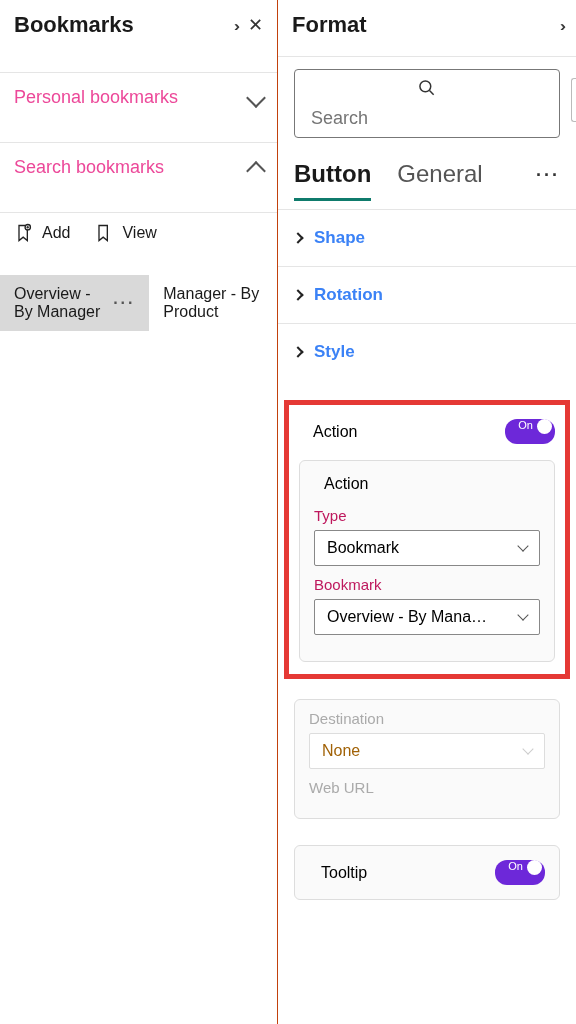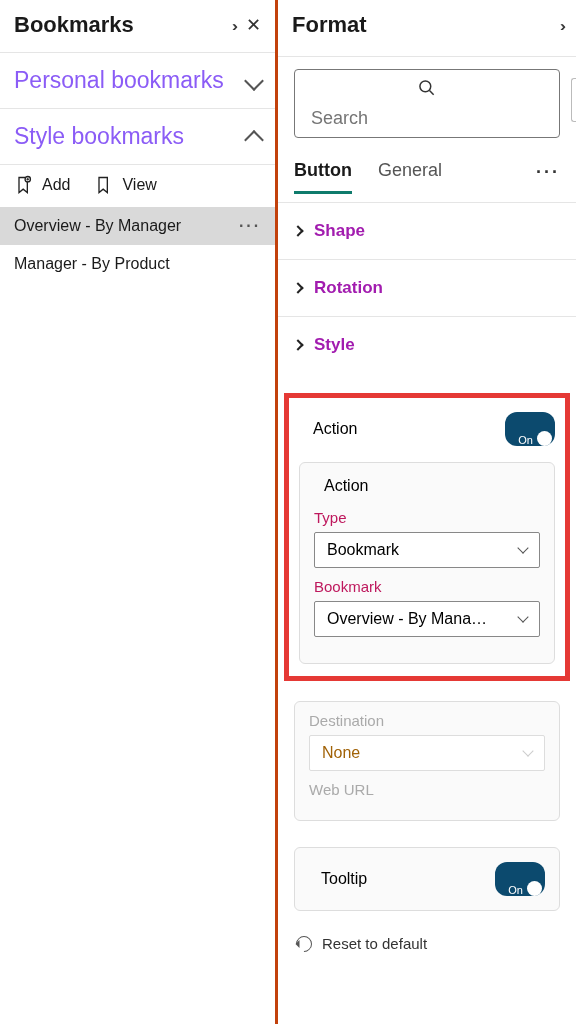--- a/index.html
+++ b/index.html
@@ -1,69 +1,69 @@
 <!DOCTYPE html>
 <html><head>
 <meta charset="utf-8">
 <style>
 * { box-sizing: border-box; margin: 0; padding: 0; font-family: "Segoe UI", -apple-system, sans-serif; }
 body { width: 576px; height: 1024px; display: flex; background: #fff; overflow: hidden; }
-.panel-left { width: 278px; border-right: 3px solid #c2410c; display: flex; flex-direction: column; }
+.panel-left { width: 278px; border-right: 1px solid #c2410c; display: flex; flex-direction: column; gap: 20px; }
 .panel-right { flex: 1; display: flex; flex-direction: column; position: relative; }
 
 
 .pane-header { display: flex; align-items: center; justify-content: space-between; padding: 12px 14px 14px 14px; }
 .pane-title { font-size: 22px; font-weight: 600; color: #1a1a1a; }
 .pane-actions { display: flex; gap: 12px; align-items: center; }
 .chevrons { font-size: 15px; color: #333; letter-spacing: -4px; cursor: pointer; }
 .close-x { font-size: 18px; color: #333; cursor: pointer; font-weight: 300; }
 
 
 .section-row { display: flex; align-items: center; justify-content: space-between; padding: 14px 14px; border-top: 1px solid #e5e5e5; cursor: pointer; }
-.section-row .label { font-size: 23px; color: #8b5cf6; }
+.section-row .label { font-size: 18px; color: #ec4899; }
 .chev { width: 14px; height: 14px; border-right: 2px solid #555; border-bottom: 2px solid #555; transform: rotate(45deg); display: inline-block; }
 .chev.up { transform: rotate(-135deg); margin-top: 6px; }
 
 
 .toolbar { display: flex; gap: 24px; padding: 10px 14px 12px; border-top: 1px solid #e5e5e5; }
 .tool { display: flex; align-items: center; gap: 8px; cursor: pointer; color: #1a1a1a; font-size: 16px; }
 .tool svg { width: 20px; height: 20px; }
 
 
-.bm-list { display: flex; flex-direction: column; }
+.bm-list { display: flex; flex-direction: row; }
 .bm-item { display: flex; align-items: center; justify-content: space-between; padding: 10px 14px; font-size: 16px; color: #1a1a1a; cursor: pointer; }
 .bm-item.selected { background: #d9d9d9; }
 .dots { color: #555; letter-spacing: 2px; font-weight: bold; cursor: pointer; }
 
 
 .search-wrap { padding: 12px 16px 6px; }
 .search { display: flex; align-items: center; border: 1px solid #777; border-radius: 4px; padding: 8px 10px; gap: 10px; flex-direction: column; }
 .search input { border: none; outline: none; font-size: 18px; flex: 1; color: #333; background: transparent; }
 .search svg { width: 20px; height: 20px; flex-shrink: 0; }
 
 
 .tabs { display: flex; align-items: center; padding: 16px 16px 0; gap: 26px; }
-.tab { font-size: 18px; color: #555; padding-bottom: 10px; cursor: pointer; border-bottom: 3px solid transparent; }
+.tab { font-size: 24px; color: #555; padding-bottom: 10px; cursor: pointer; border-bottom: 3px solid transparent; }
 .tab.active { font-weight: 600; color: #1a1a1a; border-bottom-color: #0f7b6c; }
 .tab-dots { margin-left: auto; font-size: 18px; cursor: pointer; color: #333; letter-spacing: 2px; padding-bottom: 10px; font-weight: bold; }
 
 
 .fmt-section { border-top: 1px solid #e5e5e5; padding: 18px 16px; display: flex; align-items: center; gap: 12px; cursor: pointer; }
 .fmt-section .chev-sm { width: 8px; height: 8px; border-right: 2px solid #222; border-bottom: 2px solid #222; transform: rotate(-45deg); display: inline-block; }
-.fmt-section .fmt-label { font-size: 17px; font-weight: 600; color: #a21caf; }
+.fmt-section .fmt-label { font-size: 17px; font-weight: 600; color: #3b82f6; }
 
 
 .highlight-box { border: 5px solid #e53935; margin: 20px 6px; }
 
 
 .action-hdr { display: flex; align-items: center; justify-content: space-between; padding: 14px 10px 16px 12px; }
 .action-hdr .left { display: flex; align-items: center; gap: 12px; }
 
 
-.toggle { width: 50px; height: 34px; border-radius: 12px; background: #0c4a6e; position: relative; display: flex; align-items: flex-end; padding: 0 3px; cursor: pointer; }
+.toggle { width: 50px; height: 25px; border-radius: 12px; background: #6d28d9; position: relative; display: flex; align-items: flex-start; padding: 0 3px; cursor: pointer; }
 .toggle .knob { width: 15px; height: 15px; border-radius: 50%; background: #fff; }
 .toggle .on-label { color: #fff; font-size: 11px; margin-left: 6px; margin-right: 4px; }
 .toggle.on { justify-content: flex-end; }
 .toggle.on .on-label { order: -1; }
 
 
 .card { margin: 0 10px 12px; border: 1px solid #ddd; border-radius: 6px; padding: 14px 14px 16px; background: #fafafa; }
 .card .sub-hdr { display: flex; align-items: center; gap: 10px; margin-bottom: 14px; }
 .field-label { font-size: 15px; color: #be185d; margin-bottom: 6px; margin-top: 6px; }
 .field-label.disabled { color: #aaa; }
@@ -101,21 +101,21 @@
       <span class="close-x">✕</span>
     </div>
   </div>
 
   <div class="section-row">
     <span class="label">Personal bookmarks</span>
     <span class="chev"></span>
   </div>
 
   <div class="section-row">
-    <span class="label">Style bookmarks</span>
+    <span class="label">Search bookmarks</span>
     <span class="chev up"></span>
   </div>
 
   <div class="toolbar">
     <div class="tool">
       <svg viewBox="0 0 24 24" fill="none" stroke="#222" stroke-width="1.6">
           <path d="M6 3h10v18l-5-4-5 4V3z"></path>
           <circle cx="16.5" cy="5" r="3.2" fill="#fff"></circle>
           <path d="M16.5 3.3v3.4M14.8 5h3.4" stroke-width="1.3"></path>
         </svg>
@@ -229,17 +229,13 @@
     <div class="left">
       <span class="chev-sm"></span>
       <span class="fmt-label">Tooltip</span>
     </div>
     <div class="toggle on">
       <span class="on-label">On</span>
       <span class="knob"></span>
     </div>
   </div>
 
-  <div class="reset-row">
-    <span class="reset-icon"></span>
-    <span>Reset to default</span>
-  </div>
 </div>
 
 </body></html>

